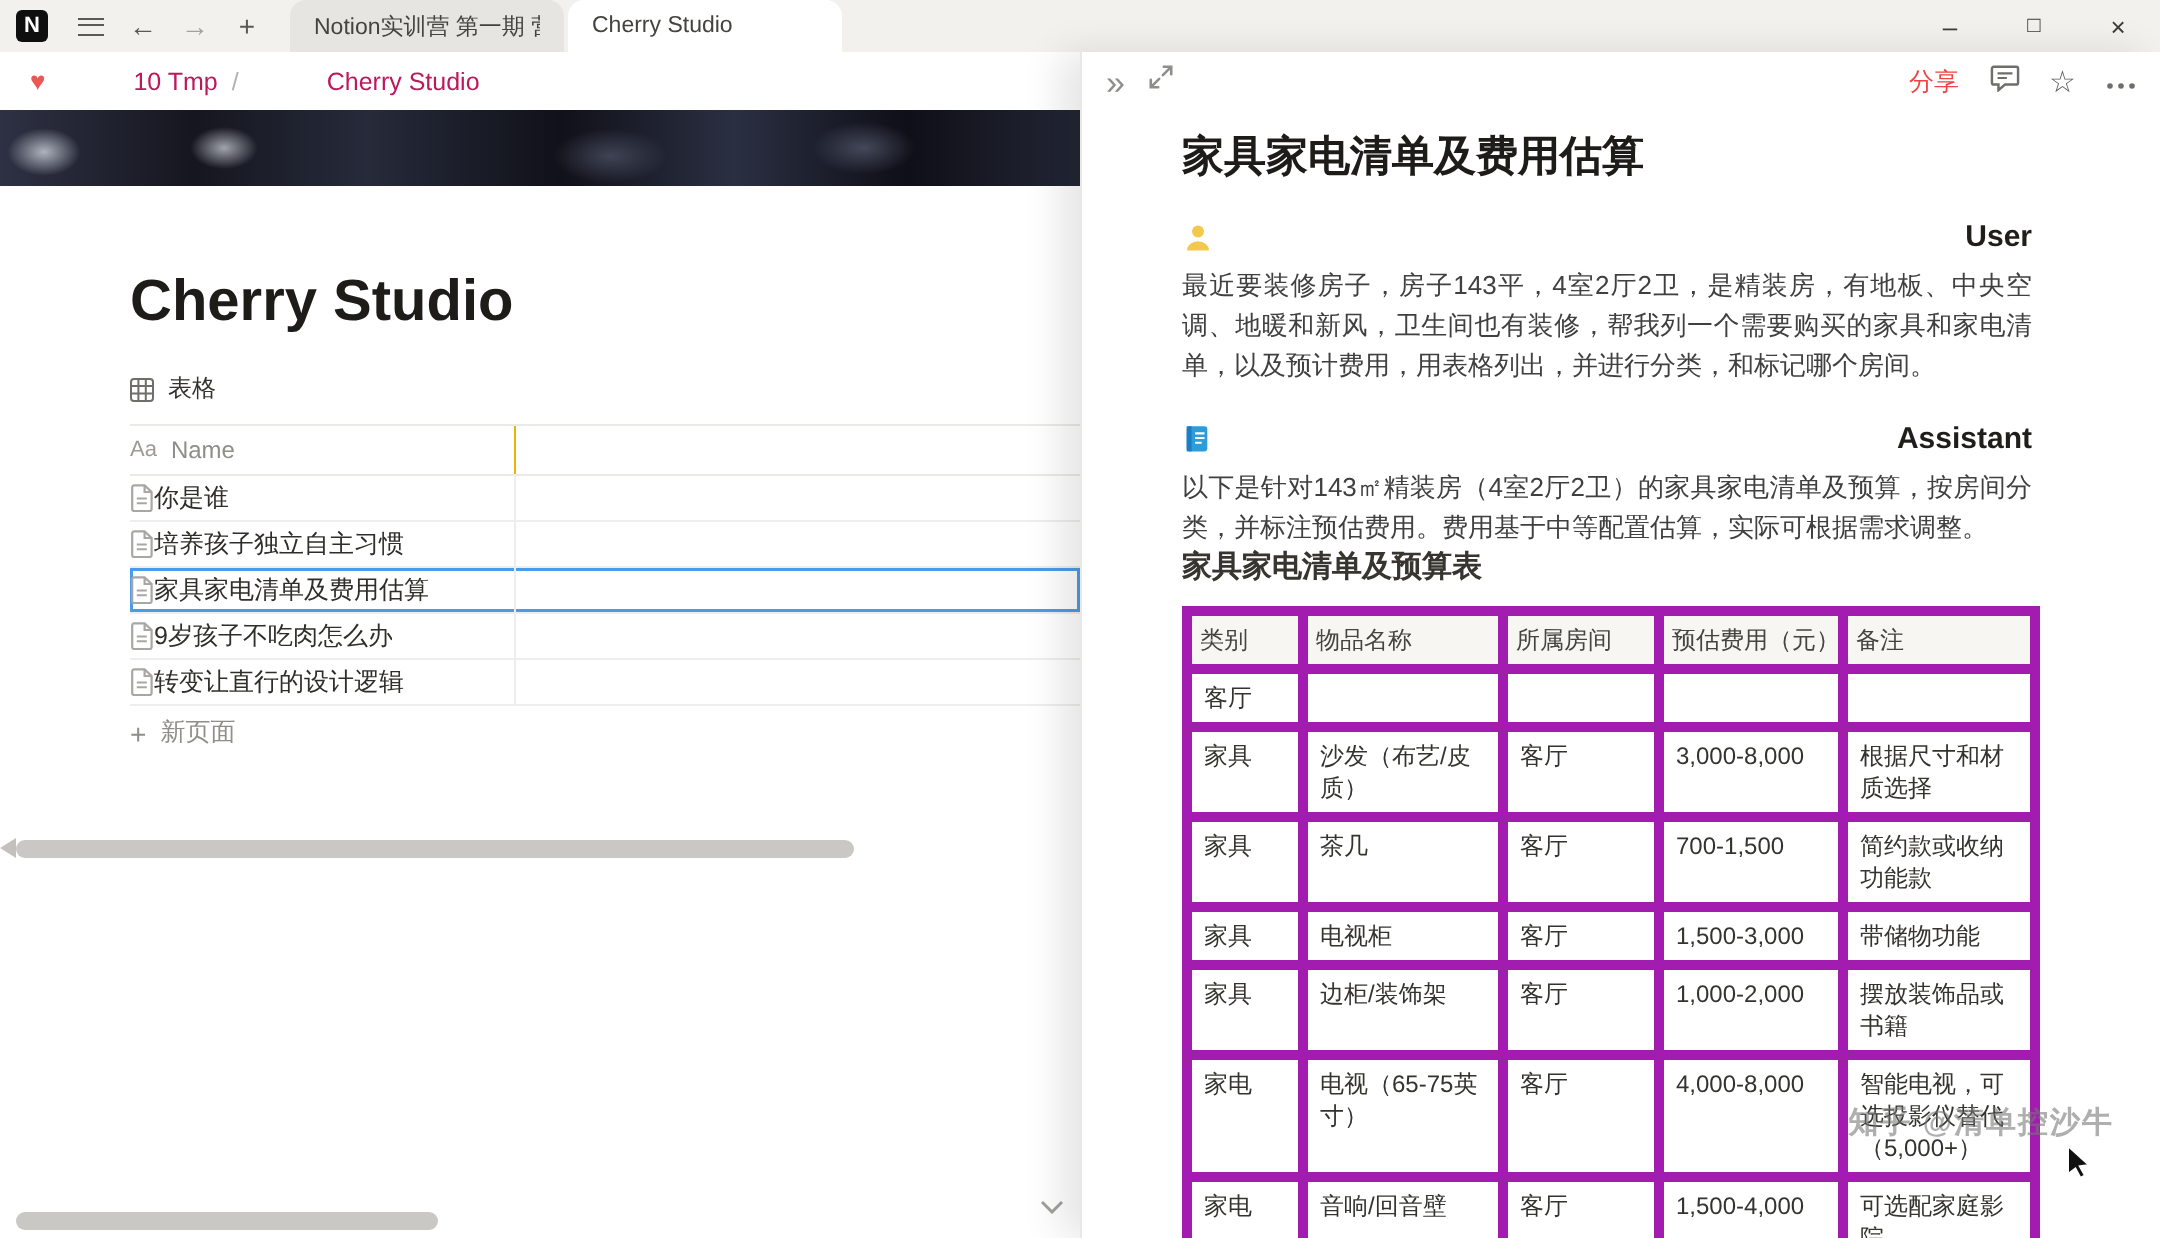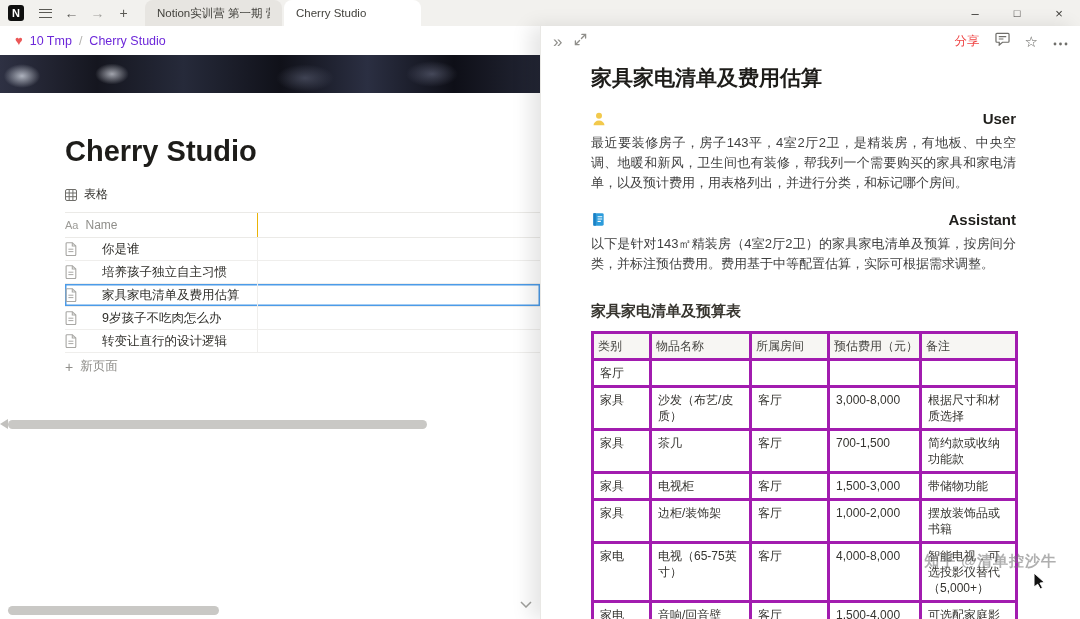--- a/index.html
+++ b/index.html
@@ -21,39 +21,39 @@
   .tab.active { background:#ffffff; }
   .tab span { overflow:hidden; white-space:nowrap; }
   .win-controls { display:flex; height:26px; margin-left:auto; }
   .win-btn { width:42px; height:26px; display:flex; align-items:center; justify-content:center; font-size:13px; color:#3c3b38; }
   .win-btn.max { font-size:11px; }
 
   
   .left-pane { position:absolute; top:26px; left:0; width:540px; height:593px; background:#fff; overflow:hidden; }
   .breadcrumb { height:29px; display:flex; align-items:center; gap:7px; padding:0 15px; font-size:12.5px; }
   .heart { color:#eb5757; font-size:13px; }
-  .crumb { color:#6d28d9; }
+  .crumb { color:#be185d;margin-left:37px; }
   .crumb-sep { color:#b3b2af; }
   .cover {
     height:38px; width:540px;
     background:
       radial-gradient(ellipse 26px 17px at 22px 21px, rgba(198,203,213,0.85), rgba(198,203,213,0) 70%),
       radial-gradient(ellipse 24px 15px at 112px 19px, rgba(208,211,219,0.75), rgba(208,211,219,0) 70%),
       radial-gradient(ellipse 40px 19px at 305px 23px, rgba(96,101,122,0.55), rgba(96,101,122,0) 72%),
       radial-gradient(ellipse 36px 18px at 432px 19px, rgba(126,131,156,0.45), rgba(126,131,156,0) 72%),
       linear-gradient(90deg,#2e3143 0%,#15161f 18%,#262a3a 34%,#101119 52%,#2b2f42 68%,#0e0f17 84%,#232635 100%);
   }
   .page-body { padding-left:65px; position:relative; }
   .page-title { margin-top:42px; font-size:29px; font-weight:700; color:#1d1c19; }
   .view-row { margin-top:18px; display:flex; align-items:center; gap:7px; font-size:12px; font-weight:500; color:#33322e; padding-bottom:9px; border-bottom:1px solid #ebeae7; }
   .prop-header { display:flex; height:25px; border-bottom:1px solid #ebeae7; color:#8f8e8a; font-size:12px; }
   .prop-cell { width:193px; display:flex; align-items:center; gap:7px; border-right:1px solid #eab308; }
   .aa { font-size:11px; color:#9c9b97; }
   .db-row { display:flex; height:23px; border-bottom:1px solid #efeeec; font-size:12.5px; align-items:stretch; }
-  .title-cell { width:193px; display:flex; align-items:center; gap:25px; border-right:1px solid #efeeec; overflow:hidden; white-space:nowrap; }
+  .title-cell { width:193px; display:flex; align-items:center; gap:0; border-right:1px solid #efeeec; overflow:hidden; white-space:nowrap; }
   .row-label { font-weight:500; color:#2f2e2a; overflow:hidden; white-space:nowrap; }
   .db-row.selected { box-shadow: inset 0 0 0 1.5px #4c9be8; }
   .new-page { display:flex; align-items:center; gap:7px; height:27px; color:#8f8e8a; font-size:12.5px; }
   .plus-glyph { font-size:14px; color:#8f8e8a; }
   .ph-bar-1 { position:absolute; top:394px; left:8px; width:419px; height:9px; border-radius:5px; background:#c9c8c5; }
   .ph-tri { position:absolute; top:393px; left:0; width:0; height:0; border-top:5.5px solid transparent; border-bottom:5.5px solid transparent; border-right:8px solid #c2c1be; }
   .ph-bar-2 { position:absolute; top:580px; left:8px; width:211px; height:9px; border-radius:5px; background:#c9c8c5; }
   .left-scroll-chevron { position:absolute; right:8px; bottom:7px; }
 
   
@@ -61,23 +61,23 @@
   .peek-topbar { height:30px; display:flex; align-items:center; padding:0 12px; }
   .pk-left { display:flex; align-items:center; gap:12px; }
   .pk-right { display:flex; align-items:center; gap:15px; margin-left:auto; }
   .close-peek { font-size:17px; color:#8f8e8a; line-height:1; }
   .share-label { font-size:12.5px; color:#ef4444; }
   .star { font-size:15px; color:#5f5e5a; line-height:1; }
   .peek-content { position:relative; height:563px; padding:8px 64px 0 50px; overflow:hidden; }
   .doc-title { font-size:21px; font-weight:700; color:#1d1c19; }
   .role-head { margin-top:18px; display:flex; align-items:center; gap:8px; font-size:15px; font-weight:700; color:#1f1e1b;justify-content:space-between; }
   .para { margin-top:6px; font-size:13px; line-height:20px; color:#404040; text-align:justify; }
-  .tbl-title { margin-top:28px; font-size:15px; font-weight:700; position:relative; width:424px; }
+  .tbl-title { margin-top:0; font-size:15px; font-weight:700; position:relative; width:424px; }
   table.budget { margin-top:10px; border-collapse:collapse; table-layout:fixed; width:424px; }
-  .budget th, .budget td { border:3px solid #a21caf; text-align:left; vertical-align:top; }
+  .budget th, .budget td { border:5px solid #a21caf; text-align:left; vertical-align:top; }
   .budget th { background:#f7f6f3; color:#454440; font-weight:500; font-size:12px; line-height:16px; padding:4px 4px; white-space:nowrap; overflow:hidden; }
   .budget td { font-size:12px; line-height:16px; padding:4px 6px; color:#34332f; }
   .watermark { position:absolute; top:496px; right:23px; font-size:15px; font-weight:700; color:rgba(118,118,118,0.58); letter-spacing:1px; white-space:nowrap; z-index:6; }
   .cursor { position:absolute; top:516px; right:34px; z-index:7; }
 </style>
 </head>
 <body>
 
 <div class="screen">
 

